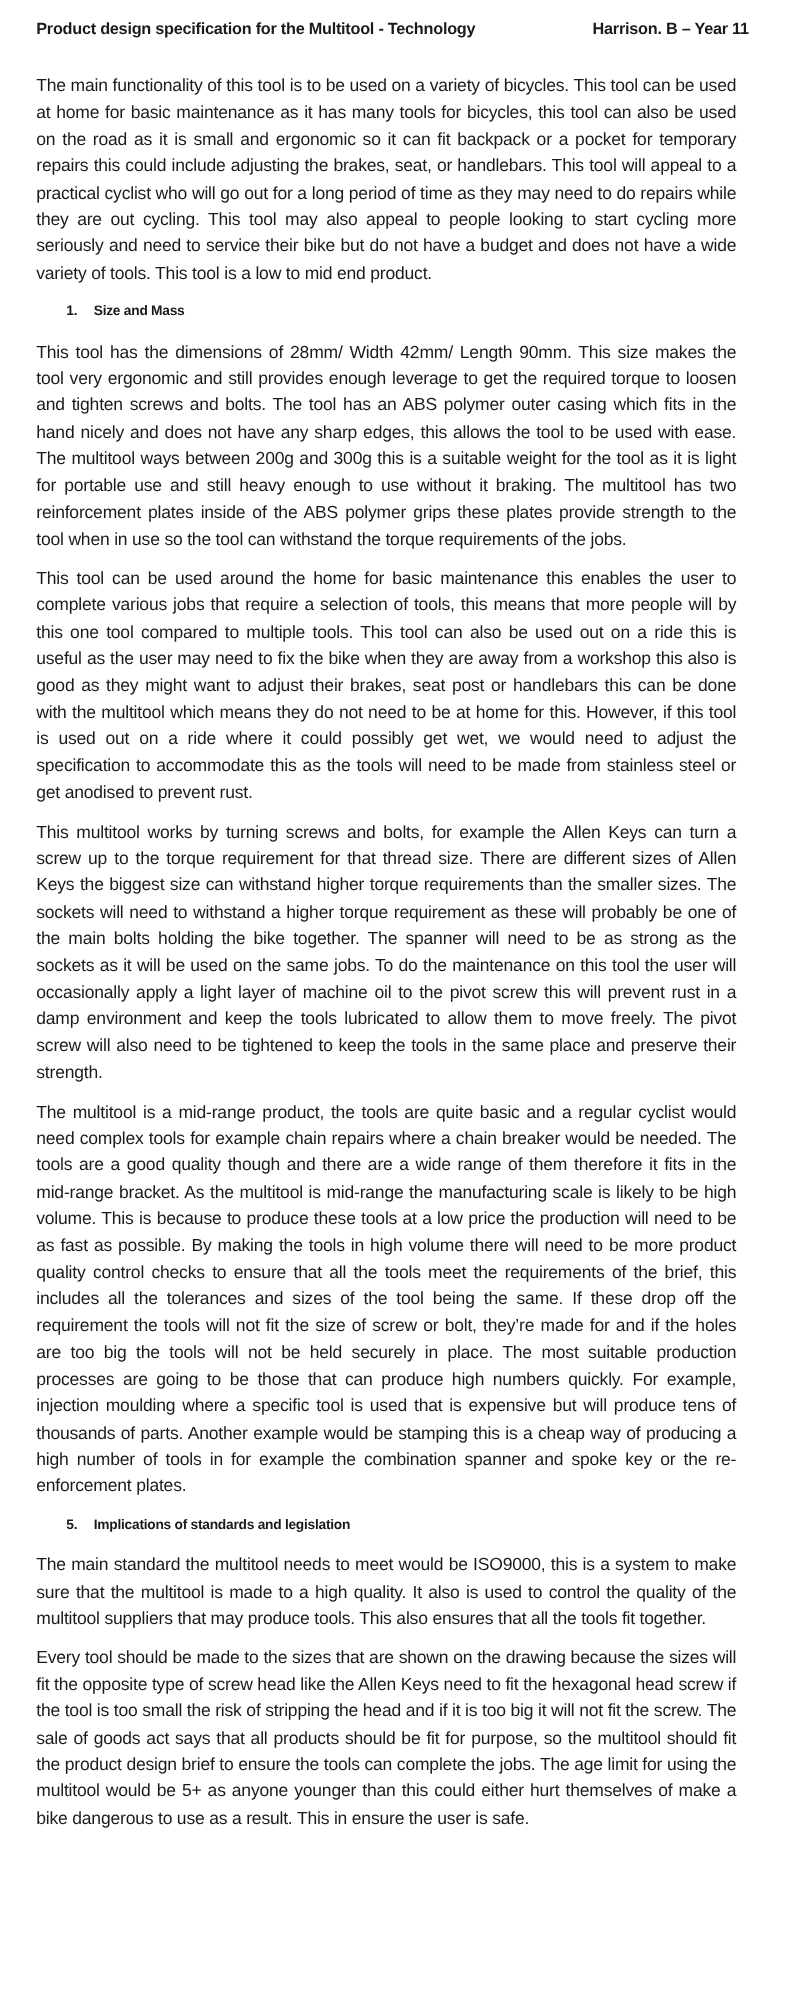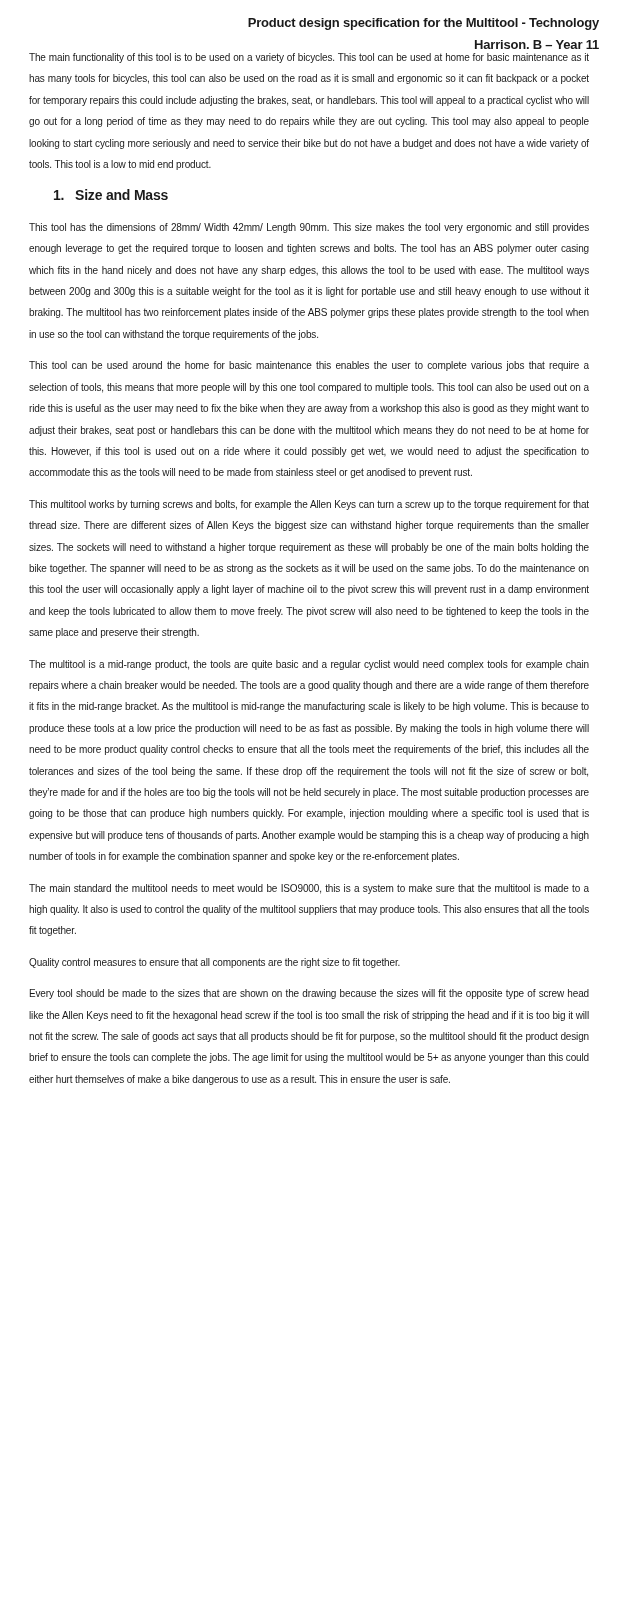--- a/index.html
+++ b/index.html
@@ -1,22 +1,22 @@
 <!DOCTYPE html>
 <html><head>
 <meta charset="utf-8">
 <style>
   html, body { margin:0; padding:0; background:#ffffff; }
   body { width:628px; height:1600px; overflow:hidden; position:relative; color:#1a1a1a; }
   .page { position:absolute; left:29px; top:12px; width:570px; font-family:"Liberation Sans", sans-serif; }
-  .header { display:flex; justify-content:space-between; align-items:flex-end; font-size:13px; height:22px; line-height:22px; margin-bottom:13px; letter-spacing:-0.2px;flex-direction:column; }
+  .header { display:flex; justify-content:space-between; align-items:center; font-size:13px; height:22px; line-height:22px; margin-bottom:24px; letter-spacing:-0.2px; }
   .header .title { font-weight:bold; }
   .header .author { font-weight:bold; }
-  p { margin:0 10px 10px 0; font-size:10px; line-height:21.4px; text-align:justify; letter-spacing:-0.15px; }
-  .heading { font-size:14px; font-weight:bold; line-height:21.4px; margin:0 0 10px 0; padding-left:24px; letter-spacing:-0.2px; }
+  p { margin:0 10px 10px 0; font-size:14px; line-height:21.4px; text-align:justify; letter-spacing:-0.15px; }
+  .heading { font-size:11px; font-weight:bold; line-height:21.4px; margin:0 0 10px 0; padding-left:24px; letter-spacing:-0.2px; }
   .heading .num { display:inline-block; width:22px; }
 </style>
 </head>
 <body>
 
 <div class="page">
   <div class="header">
     <span class="title">Product design specification for the Multitool - Technology</span>
     <span class="author">Harrison. B – Year 11</span>
   </div>
@@ -34,17 +34,17 @@
 
   <div>
     <p>This multitool works by turning screws and bolts, for example the Allen Keys can turn a screw up to the torque requirement for that thread size. There are different sizes of Allen Keys the biggest size can withstand higher torque requirements than the smaller sizes. The sockets will need to withstand a higher torque requirement as these will probably be one of the main bolts holding the bike together. The spanner will need to be as strong as the sockets as it will be used on the same jobs. To do the maintenance on this tool the user will occasionally apply a light layer of machine oil to the pivot screw this will prevent rust in a damp environment and keep the tools lubricated to allow them to move freely. The pivot screw will also need to be tightened to keep the tools in the same place and preserve their strength.</p>
   </div>
 
   <div>
     <p>The multitool is a mid-range product, the tools are quite basic and a regular cyclist would need complex tools for example chain repairs where a chain breaker would be needed. The tools are a good quality though and there are a wide range of them therefore it fits in the mid-range bracket. As the multitool is mid-range the manufacturing scale is likely to be high volume. This is because to produce these tools at a low price the production will need to be as fast as possible. By making the tools in high volume there will need to be more product quality control checks to ensure that all the tools meet the requirements of the brief, this includes all the tolerances and sizes of the tool being the same. If these drop off the requirement the tools will not fit the size of screw or bolt, they’re made for and if the holes are too big the tools will not be held securely in place. The most suitable production processes are going to be those that can produce high numbers quickly. For example, injection moulding where a specific tool is used that is expensive but will produce tens of thousands of parts. Another example would be stamping this is a cheap way of producing a high number of tools in for example the combination spanner and spoke key or the re-enforcement plates.</p>
   </div>
 
   <div>
+    <div class="heading"><span class="num">5.</span><span>Implications of standards and legislation</span></div>
     <p>The main standard the multitool needs to meet would be ISO9000, this is a system to make sure that the multitool is made to a high quality. It also is used to control the quality of the multitool suppliers that may produce tools. This also ensures that all the tools fit together.</p>
-    <p>Quality control measures to ensure that all components are the right size to fit together.</p>
     <p>Every tool should be made to the sizes that are shown on the drawing because the sizes will fit the opposite type of screw head like the Allen Keys need to fit the hexagonal head screw if the tool is too small the risk of stripping the head and if it is too big it will not fit the screw. The sale of goods act says that all products should be fit for purpose, so the multitool should fit the product design brief to ensure the tools can complete the jobs. The age limit for using the multitool would be 5+ as anyone younger than this could either hurt themselves of make a bike dangerous to use as a result. This in ensure the user is safe.</p>
   </div>
 </div>
 
 </body></html>

